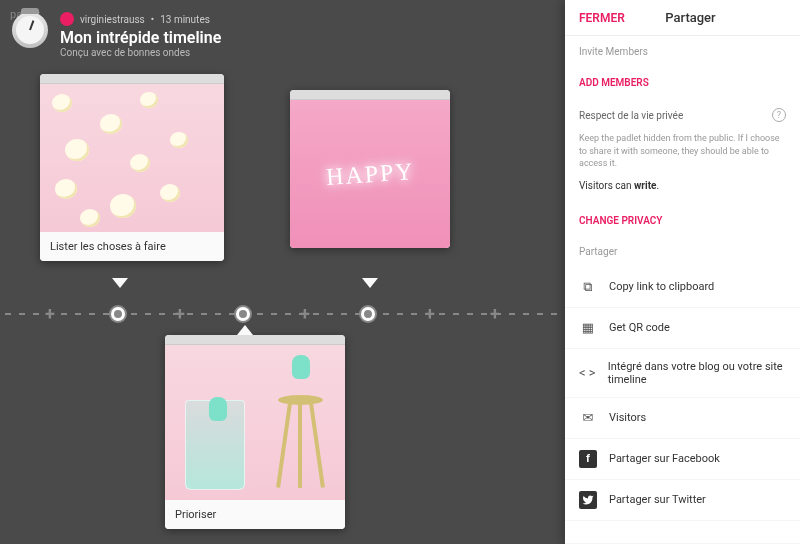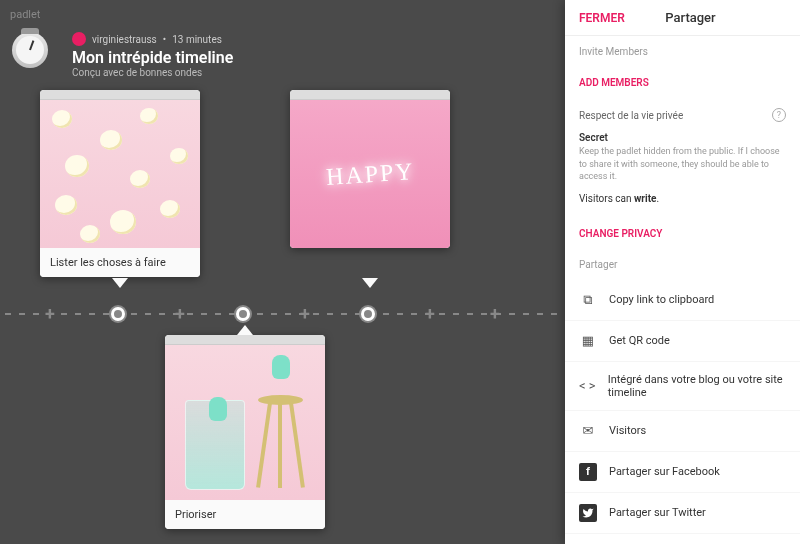--- a/index.html
+++ b/index.html
@@ -1,39 +1,39 @@
 <!DOCTYPE html>
 <html><head>
 <meta charset="utf-8">
 <style>
 *{box-sizing:border-box;margin:0;padding:0;font-family:-apple-system,BlinkMacSystemFont,"Segoe UI",Roboto,sans-serif}
 body{width:800px;height:544px;overflow:hidden;background:#4a4a4a;position:relative}
 .canvas{position:absolute;top:0;left:0;width:565px;height:544px;background:#4a4a4a}
 .brand{position:absolute;top:8px;left:10px;color:#888;font-size:11px}
-.header{position:absolute;top:32px;left:12px;display:flex;gap:24px;align-items:flex-start}
+.header{position:absolute;top:12px;left:12px;display:flex;gap:12px;align-items:flex-start}
 .clock{width:36px;height:36px;border-radius:50%;background:linear-gradient(#e8e8e8,#c0c0c0);position:relative}
 .clock:before{content:"";position:absolute;top:4px;left:4px;right:4px;bottom:4px;border-radius:50%;background:#f5f5f5}
 .clock:after{content:"";position:absolute;top:50%;left:50%;width:2px;height:10px;background:#333;transform-origin:bottom;transform:translate(-50%,-100%) rotate(20deg)}
 .clock-bell{position:absolute;top:-4px;left:50%;transform:translateX(-50%);width:18px;height:6px;border-radius:3px 3px 0 0;background:#999}
 .hdr-text{color:#fff}
 .author-row{display:flex;align-items:center;gap:6px;font-size:10px;color:#ccc}
 .avatar{width:14px;height:14px;border-radius:50%;background:#e91e63}
 .title{font-size:16px;font-weight:600;margin-top:2px}
 .subtitle{font-size:10px;color:#bbb}
 .card{position:absolute;background:#fff;border-radius:4px;box-shadow:0 2px 8px rgba(0,0,0,.4);overflow:hidden}
 .card-handle{height:10px;background:#ddd;border-bottom:1px solid #ccc}
 .card-img{width:100%;display:block}
 .card-label{padding:8px 10px;font-size:11px;color:#333;background:#fafafa}
-.card1{top:90px;left:40px;width:160px}
+.card1{top:74px;left:40px;width:184px}
 .card1 .card-img{height:148px;background:linear-gradient(#f8d8e0,#f5c9d6);position:relative;overflow:hidden}
 .pop{position:absolute;border-radius:50%;background:#fffbe8;box-shadow:inset -2px -2px 0 #f0e4b0}
 .card2{top:90px;left:290px;width:160px}
 .card2 .card-img{height:148px;background:linear-gradient(#f5a8c8,#f090b8);display:flex;align-items:center;justify-content:center}
 .happy{font-family:cursive;font-size:24px;color:#fff;text-shadow:0 0 8px #fff,0 0 14px #fff;letter-spacing:2px;transform:rotate(-4deg)}
-.card3{top:335px;left:165px;width:160px}
+.card3{top:335px;left:165px;width:180px}
 .card3 .card-img{height:155px;background:linear-gradient(#f8d8e0,#f5c9d6);position:relative}
 .glass{position:absolute;left:20px;bottom:10px;width:60px;height:90px;background:linear-gradient(rgba(174,234,220,.4),rgba(174,234,220,.9));border-radius:4px 4px 6px 6px;border:1px solid rgba(255,255,255,.6)}
 .stool{position:absolute;right:22px;bottom:10px;width:45px;height:95px}
 .stool-top{position:absolute;top:0;width:45px;height:10px;border-radius:50%;background:#d4c074}
 .stool-leg{position:absolute;top:8px;width:4px;height:85px;background:#d4c074}
 .gummy{position:absolute;width:18px;height:24px;background:#7de0c8;border-radius:8px 8px 6px 6px}
 .timeline{position:absolute;top:313px;left:0;width:565px;height:2px}
 .dash{position:absolute;top:0;width:6px;height:2px;background:#888}
 .node{position:absolute;top:-6px;width:14px;height:14px;border-radius:50%;background:#888;border:3px solid #fff;box-shadow:0 0 0 2px #888}
 .plus{position:absolute;top:-8px;width:18px;height:18px;color:#888;font-size:18px;line-height:18px;text-align:center;font-weight:bold}
@@ -182,21 +182,20 @@
     <span class="close-txt">FERMER</span>
     <span class="panel-title">Partager</span>
   </div>
   <div class="sec sec-light">Invite Members</div>
   <div class="pink">ADD MEMBERS</div>
   <div class="sec-row">
     <span>Respect de la vie privée</span>
     <span class="help">?</span>
   </div>
   <div class="secret">
-    <div style="font-weight:600;color:#333;margin-bottom:2px">Secret</div>
     <div class="secret-desc">Keep the padlet hidden from the public. If I choose to share it with someone, they should be able to access it.</div>
   </div>
   <div class="visitors">
     <span>Visitors can </span><b>write</b>.
   </div>
   <div class="pink">CHANGE PRIVACY</div>
   <div class="share-head">Partager</div>
 
   <div class="share-item">
     <span class="share-icon">⧉</span>

